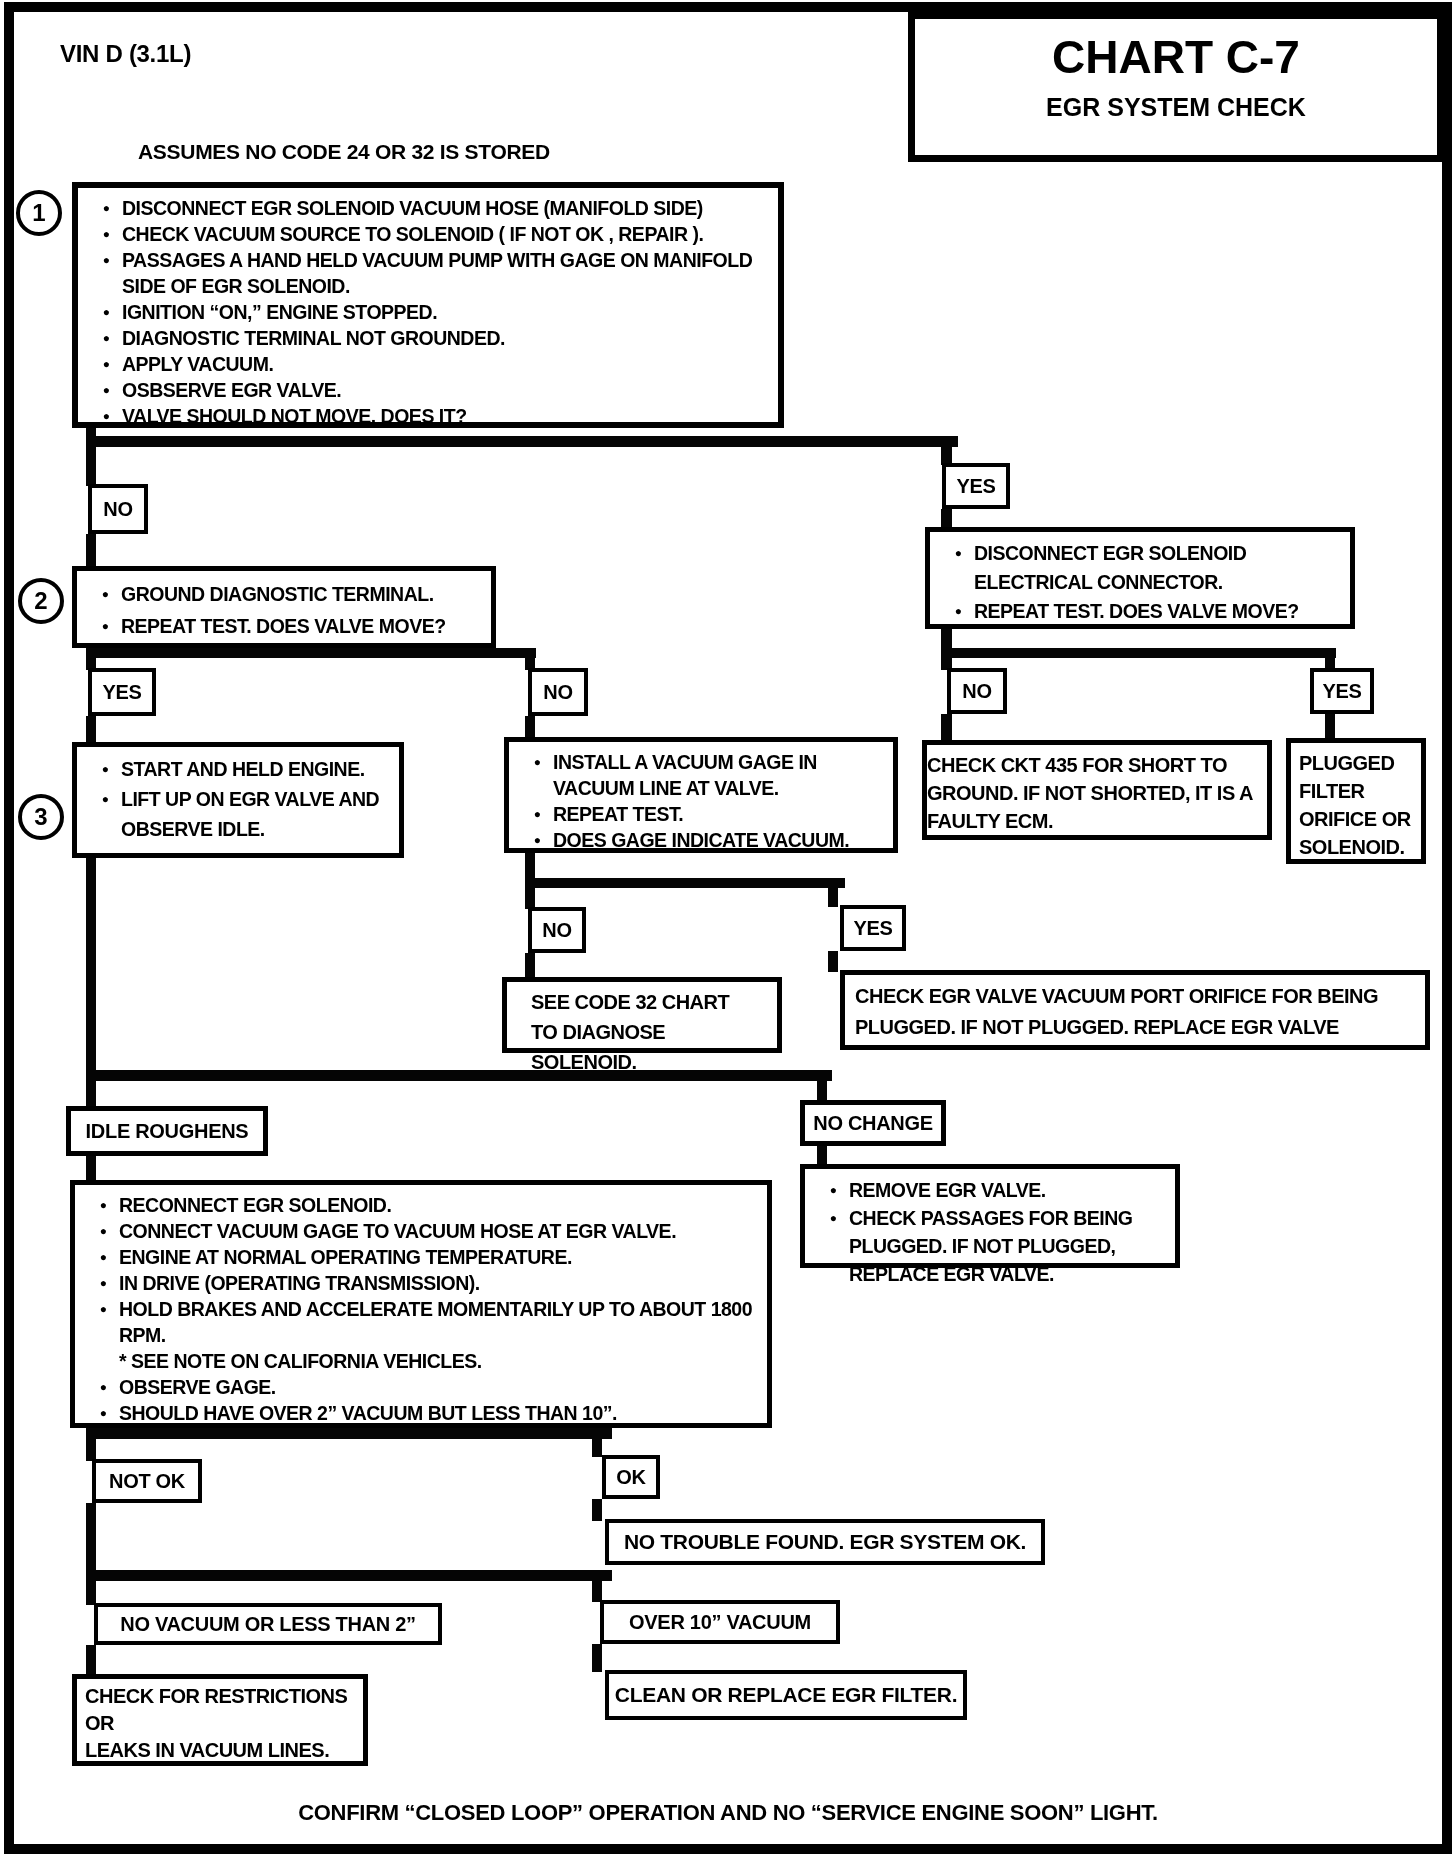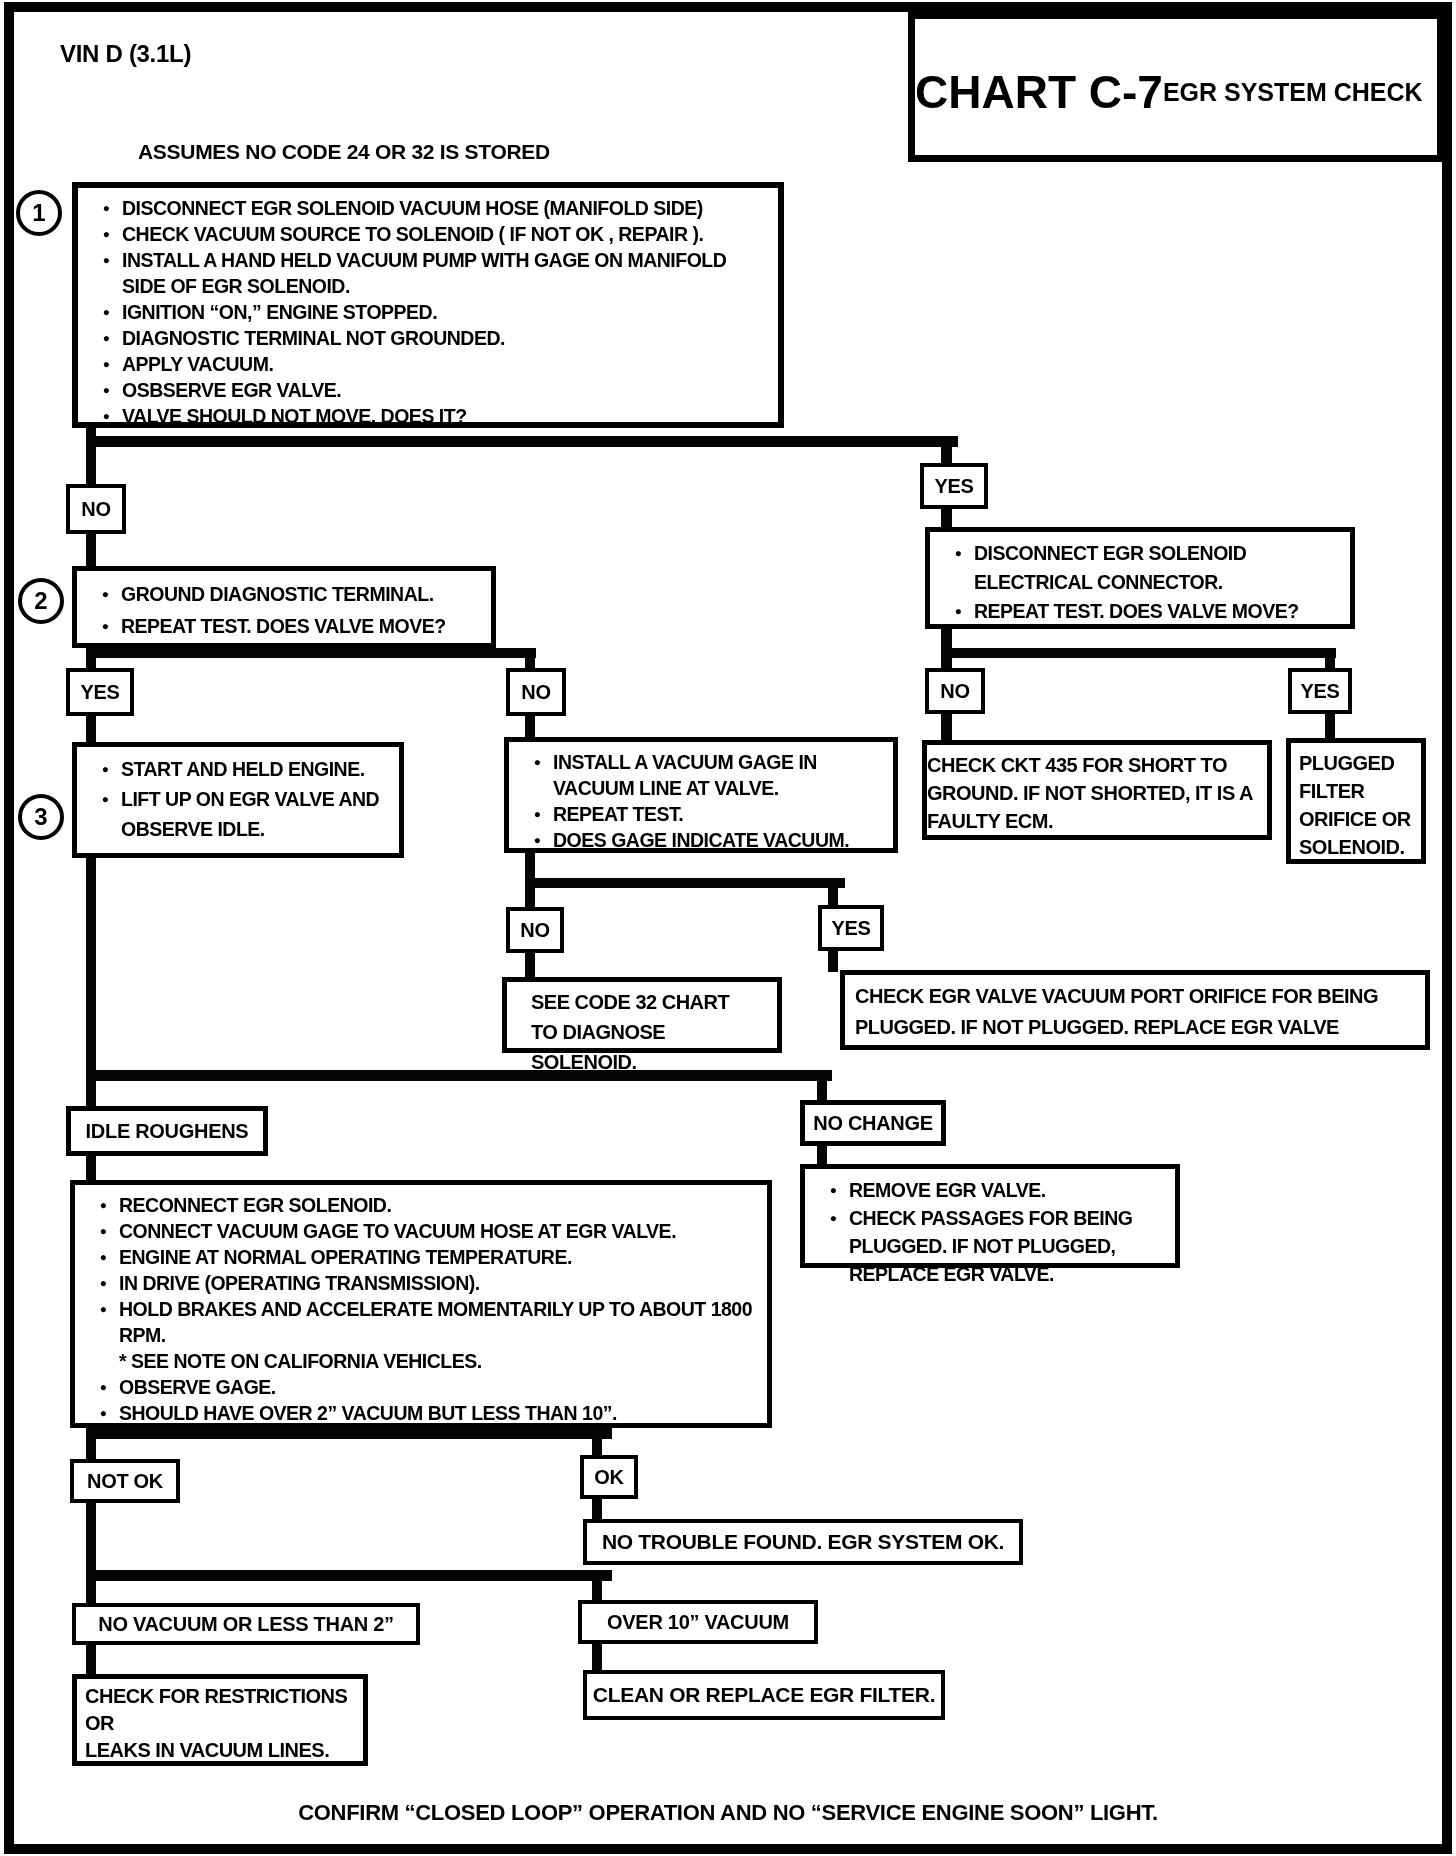--- a/index.html
+++ b/index.html
@@ -2,36 +2,36 @@
 <html><head>
 <meta charset="utf-8">
 <style>
   html,body{margin:0;padding:0;background:#e8e8e8;}
   #page{position:relative;width:1456px;height:1856px;background:#ffffff;
         font-family:"Liberation Sans",sans-serif;font-weight:bold;color:#000;
         overflow:hidden;margin:0 auto;}
   .frame{position:absolute;left:4px;top:2px;right:4px;bottom:2px;border:10px solid #000;}
   .line{position:absolute;background:#050505;}
   .box{position:absolute;border:5px solid #000;background:#fff;box-sizing:border-box;}
-  .b4{border-width:4px;}
+  .b4{border-width:4px;margin-left:22px;}
   .b6{border-width:6px;}
   .lbl{display:flex;align-items:center;justify-content:center;
        font-size:20px;letter-spacing:-0.3px;text-align:center;}
   .pad{padding:7px 8px 0 12px;}
   .bi{display:flex;line-height:26px;font-size:19.5px;letter-spacing:-0.5px;}
   .bi .dot{flex:0 0 32px;text-align:center;font-size:12px;}
   .bi .txt{flex:1;}
   .bi.plain .dot{visibility:hidden;}
   .free{font-size:20px;line-height:28px;letter-spacing:-0.5px;}
   .circ{position:absolute;width:46px;height:46px;border:4px solid #000;border-radius:50%;
         background:#fff;box-sizing:border-box;display:flex;align-items:center;
         justify-content:center;font-size:24px;}
   .titlebox{position:absolute;left:908px;top:12px;width:536px;height:150px;
             border:7px solid #000;background:#fff;box-sizing:border-box;
-            display:flex;flex-direction:row;align-items:center;justify-content:flex-start;
+            display:flex;flex-direction:column;align-items:center;justify-content:flex-start;
             padding-top:10px;}
   .t1{font-size:46px;line-height:56px;letter-spacing:0;}
   .t2{font-size:25px;line-height:44px;letter-spacing:0;}
   .vin{position:absolute;left:60px;top:40px;font-size:24px;letter-spacing:-0.3px;}
   .assume{position:absolute;left:138px;top:140px;font-size:21px;letter-spacing:-0.3px;}
   .footer{position:absolute;left:0;top:1800px;width:100%;text-align:center;
           font-size:22px;letter-spacing:-0.3px;}
 </style>
 </head>
 <body>
@@ -92,21 +92,21 @@
     <div class="bi">
         <span class="dot">●</span>
         <span class="txt">DISCONNECT EGR SOLENOID VACUUM HOSE (MANIFOLD SIDE)</span>
       </div>
     <div class="bi">
         <span class="dot">●</span>
         <span class="txt">CHECK VACUUM SOURCE TO SOLENOID ( IF NOT OK , REPAIR ).</span>
       </div>
     <div class="bi">
         <span class="dot">●</span>
-        <span class="txt">INSTALL A HAND HELD VACUUM PUMP WITH GAGE ON MANIFOLD SIDE OF EGR SOLENOID.</span>
+        <span class="txt">PASSAGES A HAND HELD VACUUM PUMP WITH GAGE ON MANIFOLD SIDE OF EGR SOLENOID.</span>
       </div>
     <div class="bi">
         <span class="dot">●</span>
         <span class="txt">IGNITION “ON,” ENGINE STOPPED.</span>
       </div>
     <div class="bi">
         <span class="dot">●</span>
         <span class="txt">DIAGNOSTIC TERMINAL NOT GROUNDED.</span>
       </div>
     <div class="bi">

